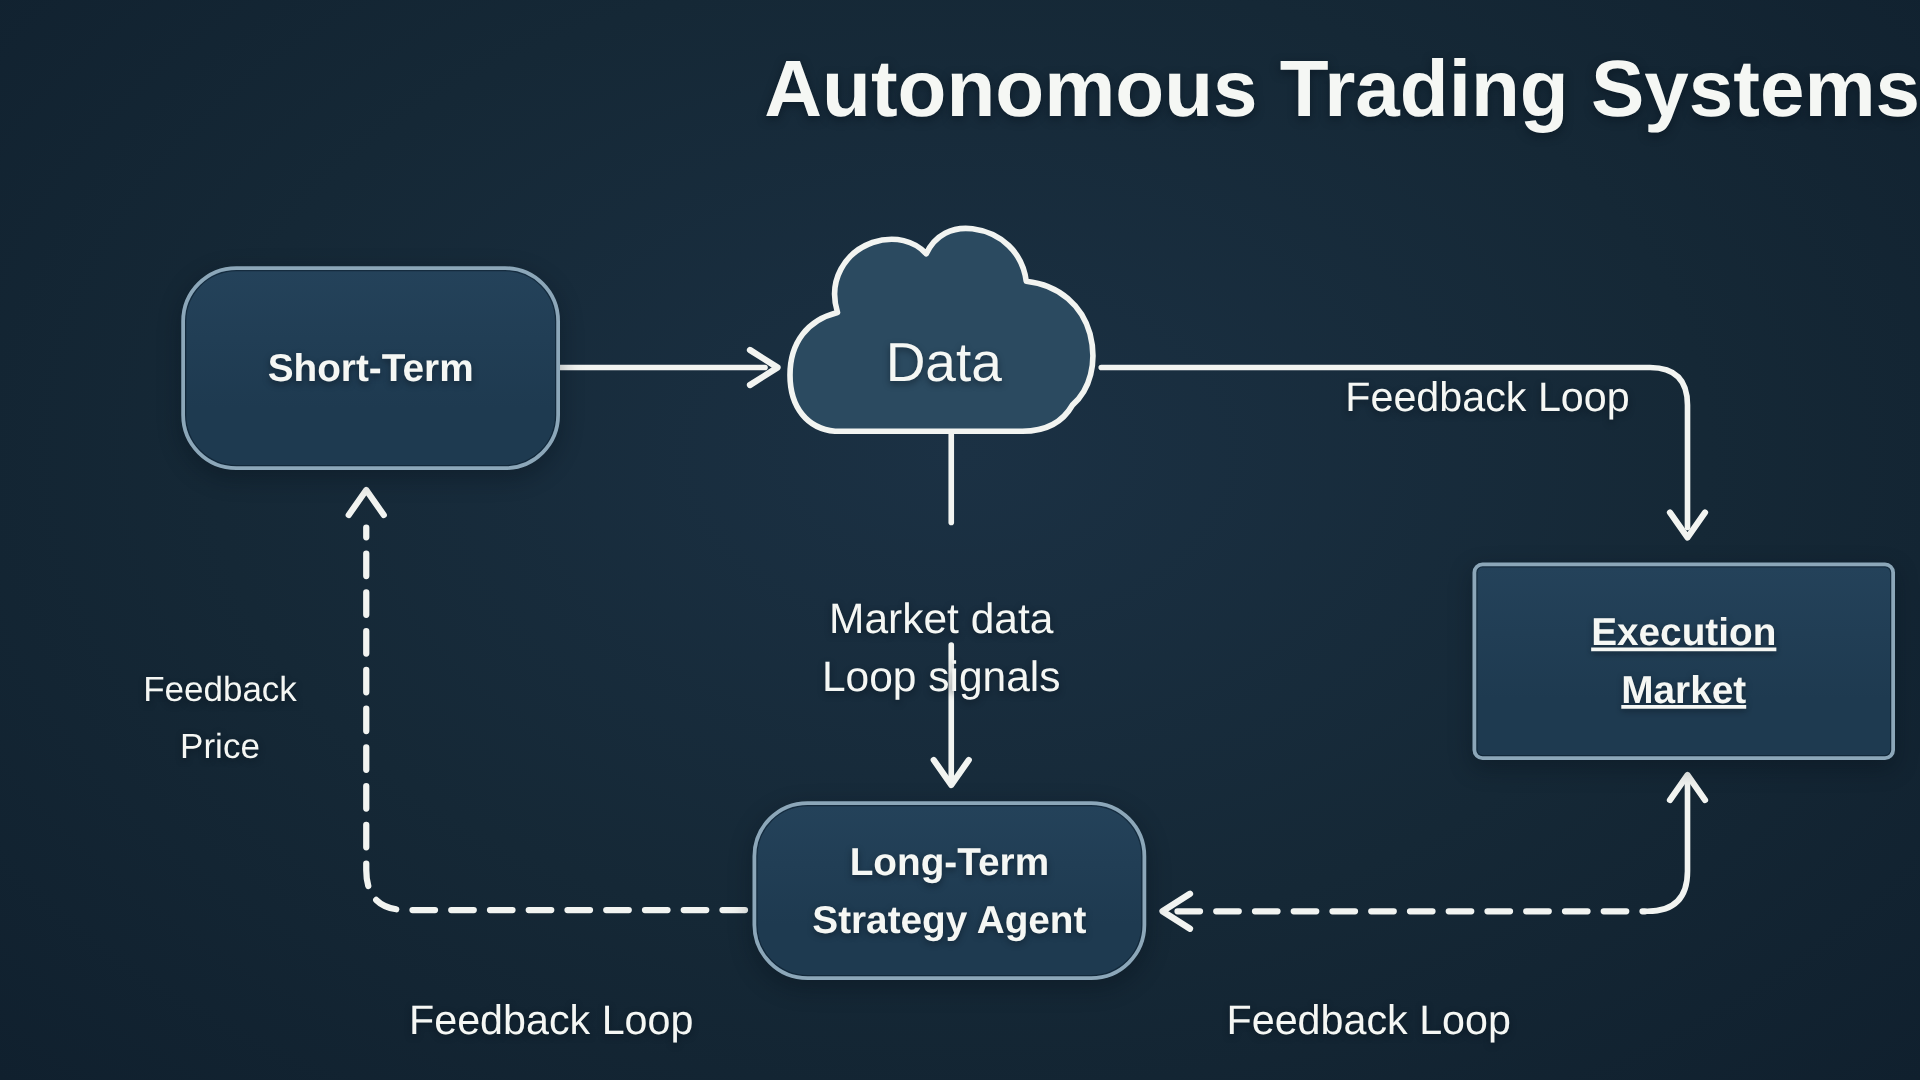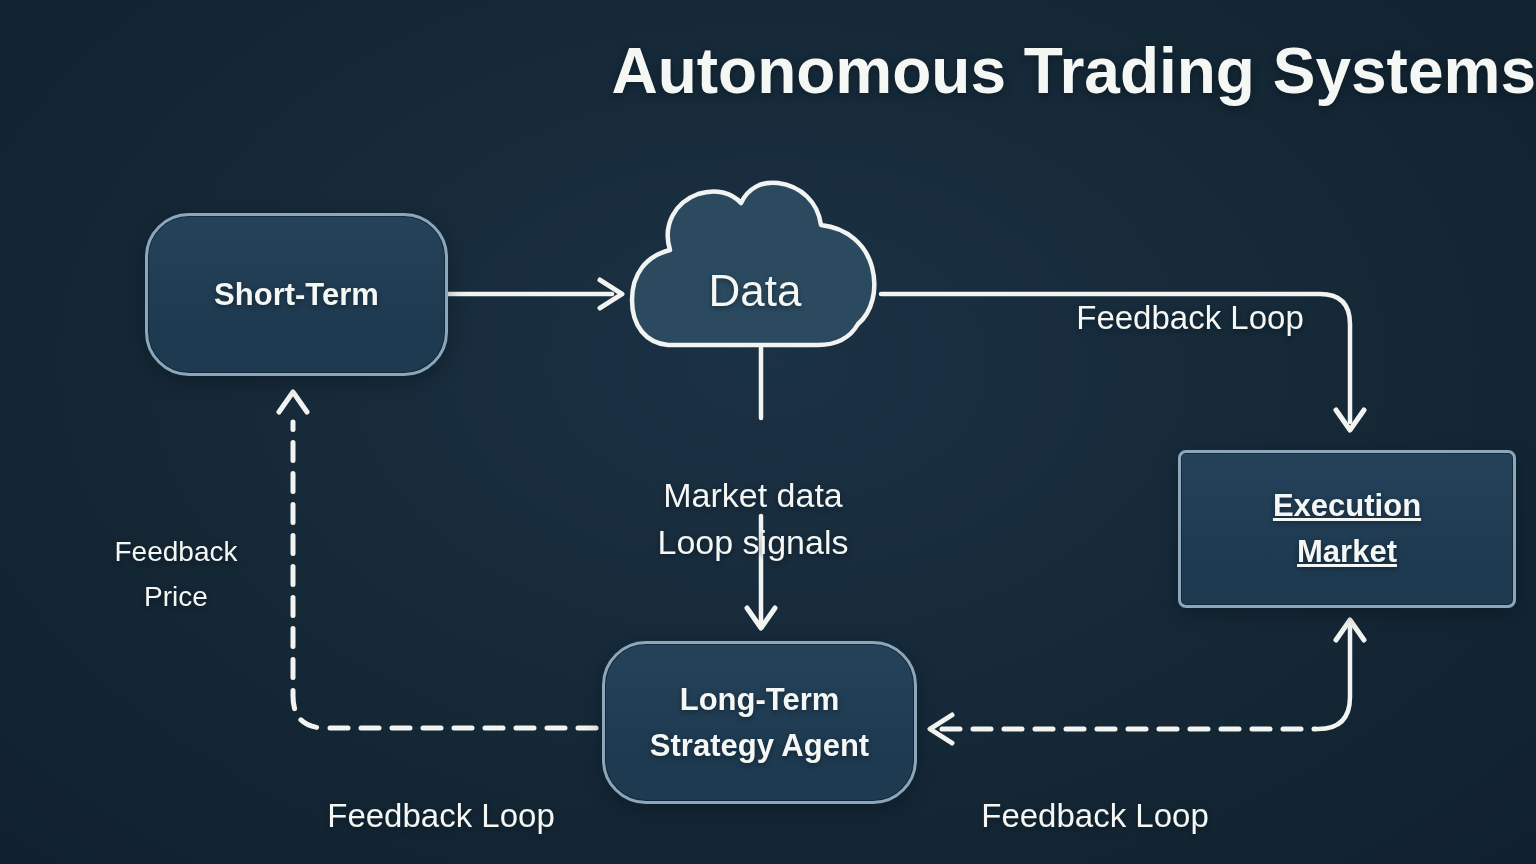--- a/index.html
+++ b/index.html
@@ -36,21 +36,21 @@
     border:3.5px solid var(--node-border);
     box-shadow:0 6px 18px rgba(5,14,22,.35), inset 0 0 0 1px rgba(10,25,40,.55);
   }
   .node-label{
     text-align:center;font-size:31px;font-weight:600;line-height:46px;
     text-shadow:0 2px 5px rgba(8,18,28,.5);
   }
   .node-label span{display:block;}
   #node-short{left:145px;top:213px;width:303px;height:163px;border-radius:44px;}
   #node-exec{left:1178px;top:450px;width:338px;height:158px;border-radius:8px;text-decoration:underline;}
-  #node-long{left:602px;top:641px;width:315px;height:163px;border-radius:44px;}
+  #node-long{left:602px;top:641px;width:315px;height:143px;border-radius:44px;}
   .cloud-label{
     position:absolute;left:632px;top:266px;width:246px;
     text-align:center;font-size:44px;font-weight:400;line-height:50px;
     text-shadow:0 2px 5px rgba(8,18,28,.5);
   }
   .edge-label{
     position:absolute;font-size:33px;font-weight:500;color:var(--text);
     text-shadow:0 2px 5px rgba(8,18,28,.5);
     margin-top:48px;
   }

